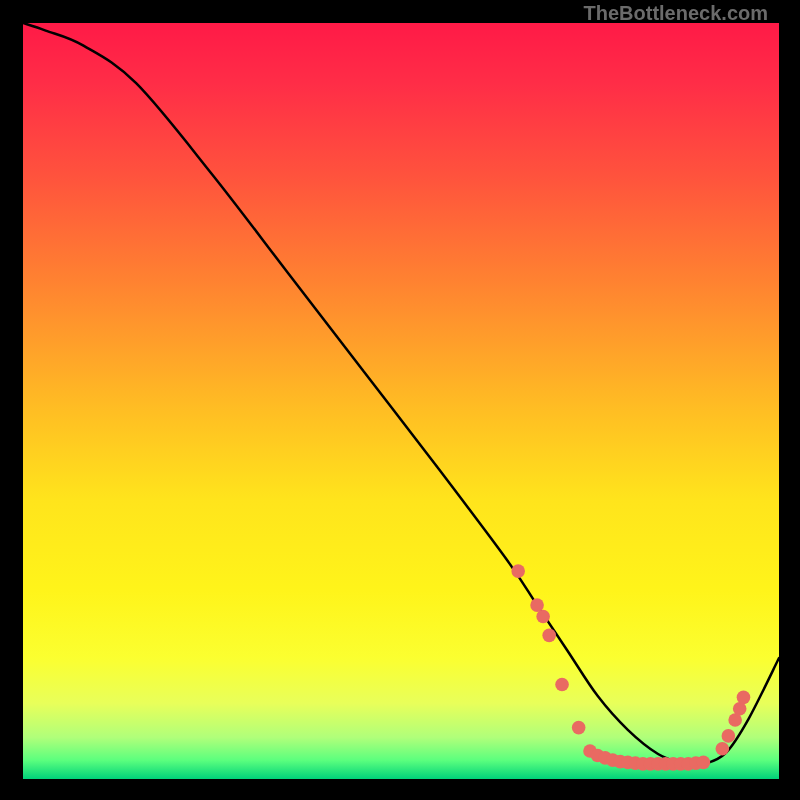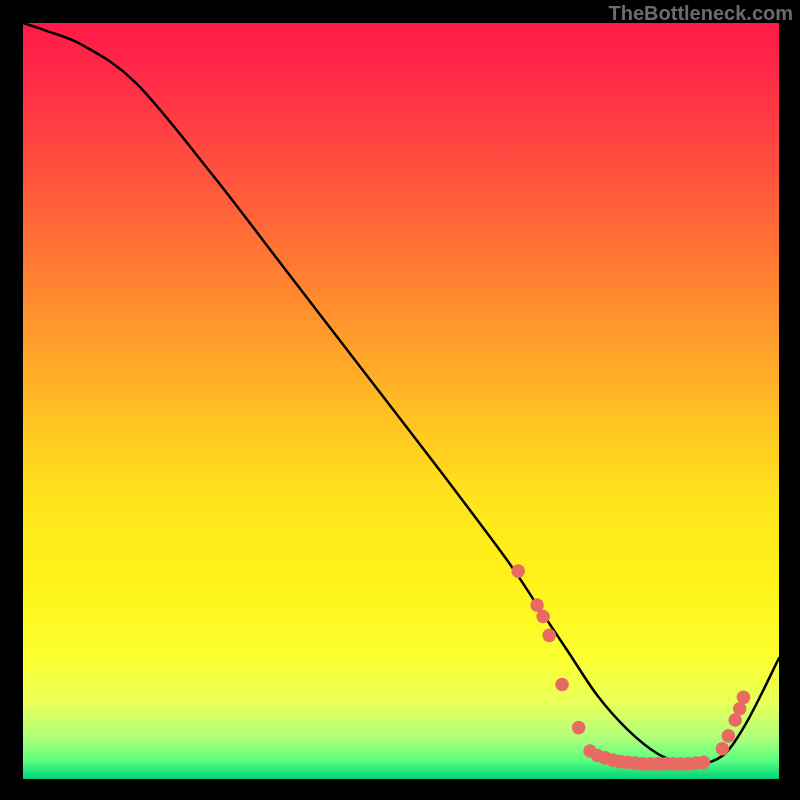--- a/index.html
+++ b/index.html
@@ -27,21 +27,21 @@
     overflow: hidden;
   }
   .plot svg {
     display: block;
     width: 756px;
     height: 756px;
   }
   .attribution {
     position: absolute;
     top: 2px;
-    right: 7px;
+    right: 32px;
     font-family: Arial, Helvetica, sans-serif;
     font-size: 20px;
     font-weight: 700;
     color: #6b6b6b;
     letter-spacing: 0px;
     user-select: none;
   }
 </style>
 </head>
 <body>

